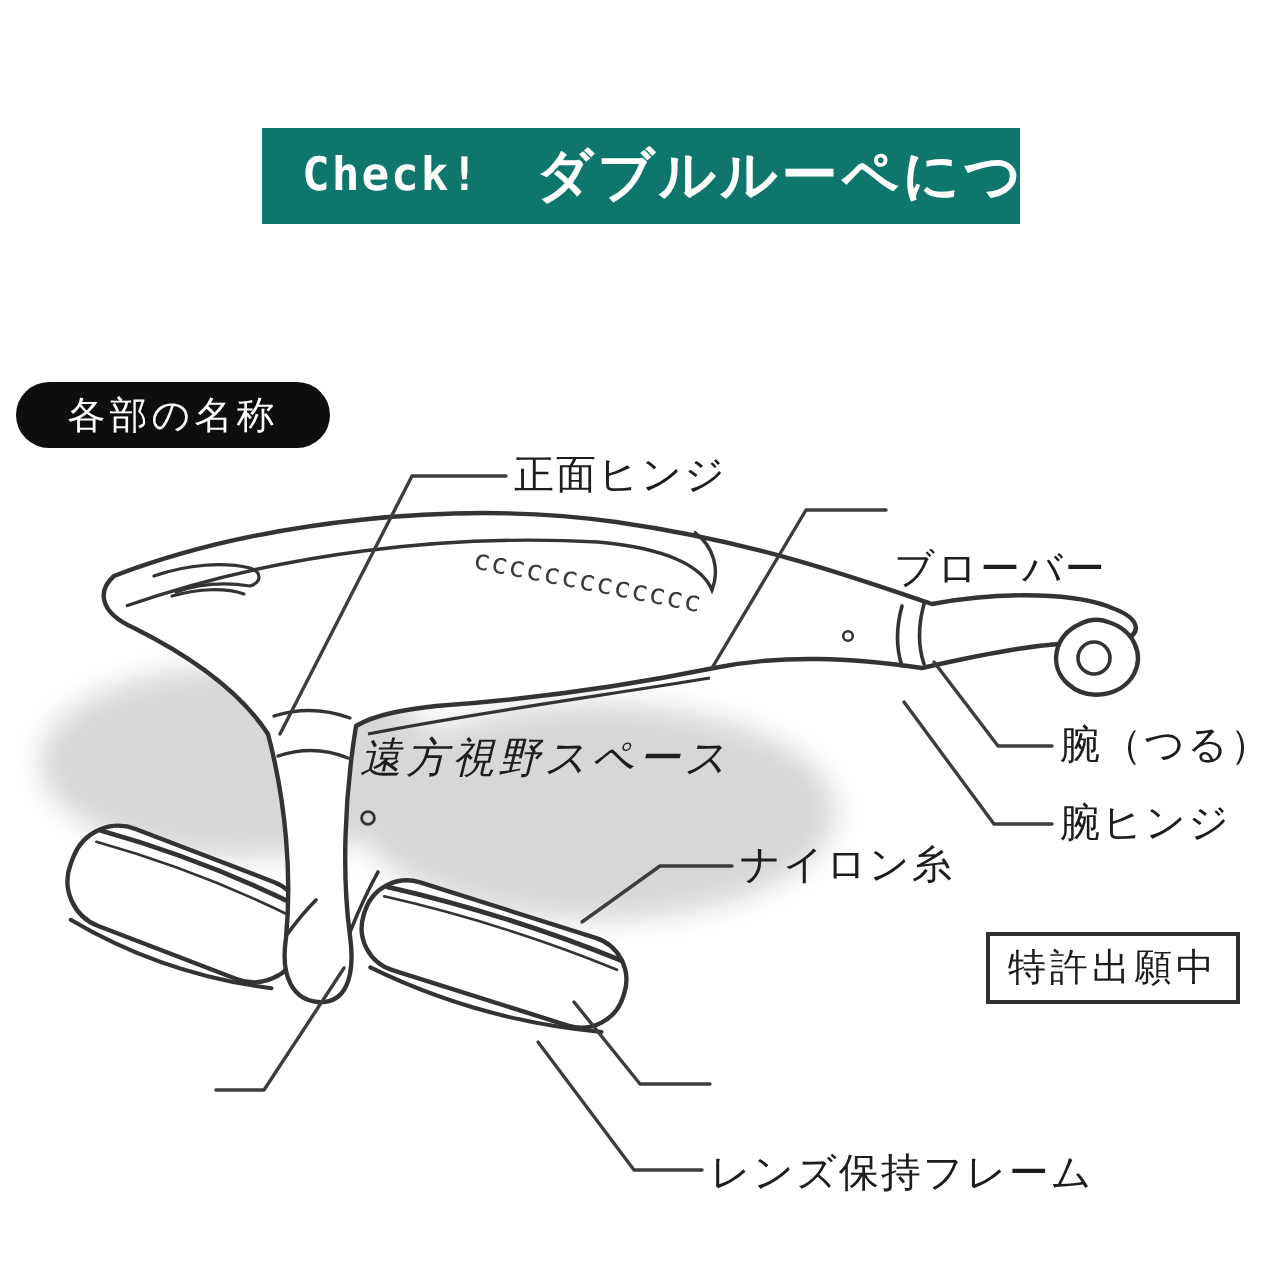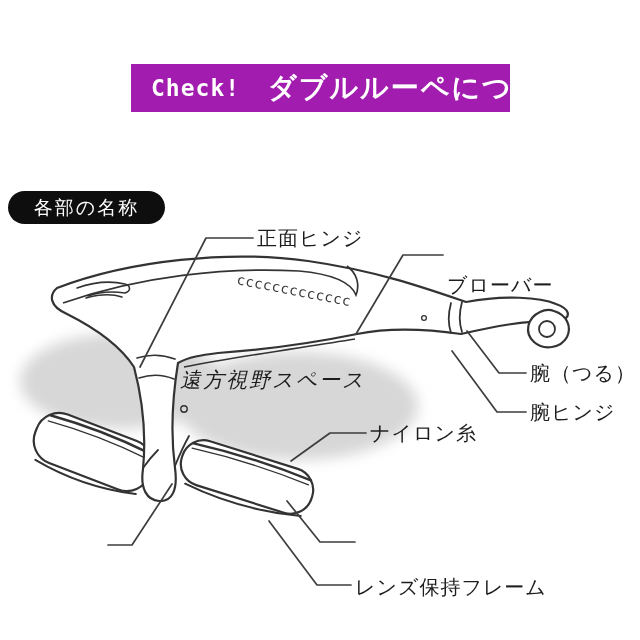--- a/index.html
+++ b/index.html
@@ -1,18 +1,18 @@
 <!DOCTYPE html>
 <html><head>
 <meta charset="utf-8">
 <style>
   html,body{margin:0;padding:0;background:#ffffff;}
   .stage{position:relative;width:640px;height:640px;background:#ffffff;overflow:hidden;
          font-family:"Liberation Sans","DejaVu Sans",sans-serif;}
-  .banner{position:absolute;left:131px;top:64px;width:379px;height:48px;background:#a21caf;
+  .banner{position:absolute;left:131px;top:64px;width:379px;height:48px;background:#0f766e;
           display:flex;align-items:center;box-sizing:border-box;padding-left:20px;z-index:3;}
   .banner .check{color:#ffffff;font-weight:700;font-size:23px;letter-spacing:1px;
                  font-family:"DejaVu Sans Mono","Liberation Mono",monospace;}
   .banner .divider{width:2px;height:26px;background:#9aa3b8;margin:0 14px;}
   .banner .title{color:#ffffff;font-weight:700;font-size:28px;letter-spacing:2px;white-space:nowrap;}
   .badge{position:absolute;left:8px;top:191px;width:157px;height:33px;border-radius:17px;
          background:#0e0e0e;color:#ffffff;font-size:19px;letter-spacing:2px;
          display:flex;align-items:center;justify-content:center;z-index:3;text-align:center;}
   .draw{position:absolute;left:0;top:0;z-index:1;}
   .lbl{position:absolute;font-size:20px;color:#1d1d1d;letter-spacing:1px;white-space:nowrap;
@@ -116,14 +116,15 @@
   </svg>
 
   <div class="lbl" style="left:257px;top:225px;">正面ヒンジ</div>
   <div class="lbl" style="left:447px;top:242px;margin-top:30px;">ブローバー</div>
   <div class="lbl" style="left:530px;top:360px;">腕（つる）</div>
   <div class="lbl" style="left:530px;top:399px;">腕ヒンジ</div>
   <div class="lbl big" style="left:180px;top:367px;">遠方視野スペース</div>
   <div class="lbl" style="left:370px;top:420px;">ナイロン糸</div>
   <div class="lbl" style="left:355px;top:574px;">レンズ保持フレーム</div>
 
+  <div class="patent">特許出願中</div>
 
 </div>
 
 </body></html>

